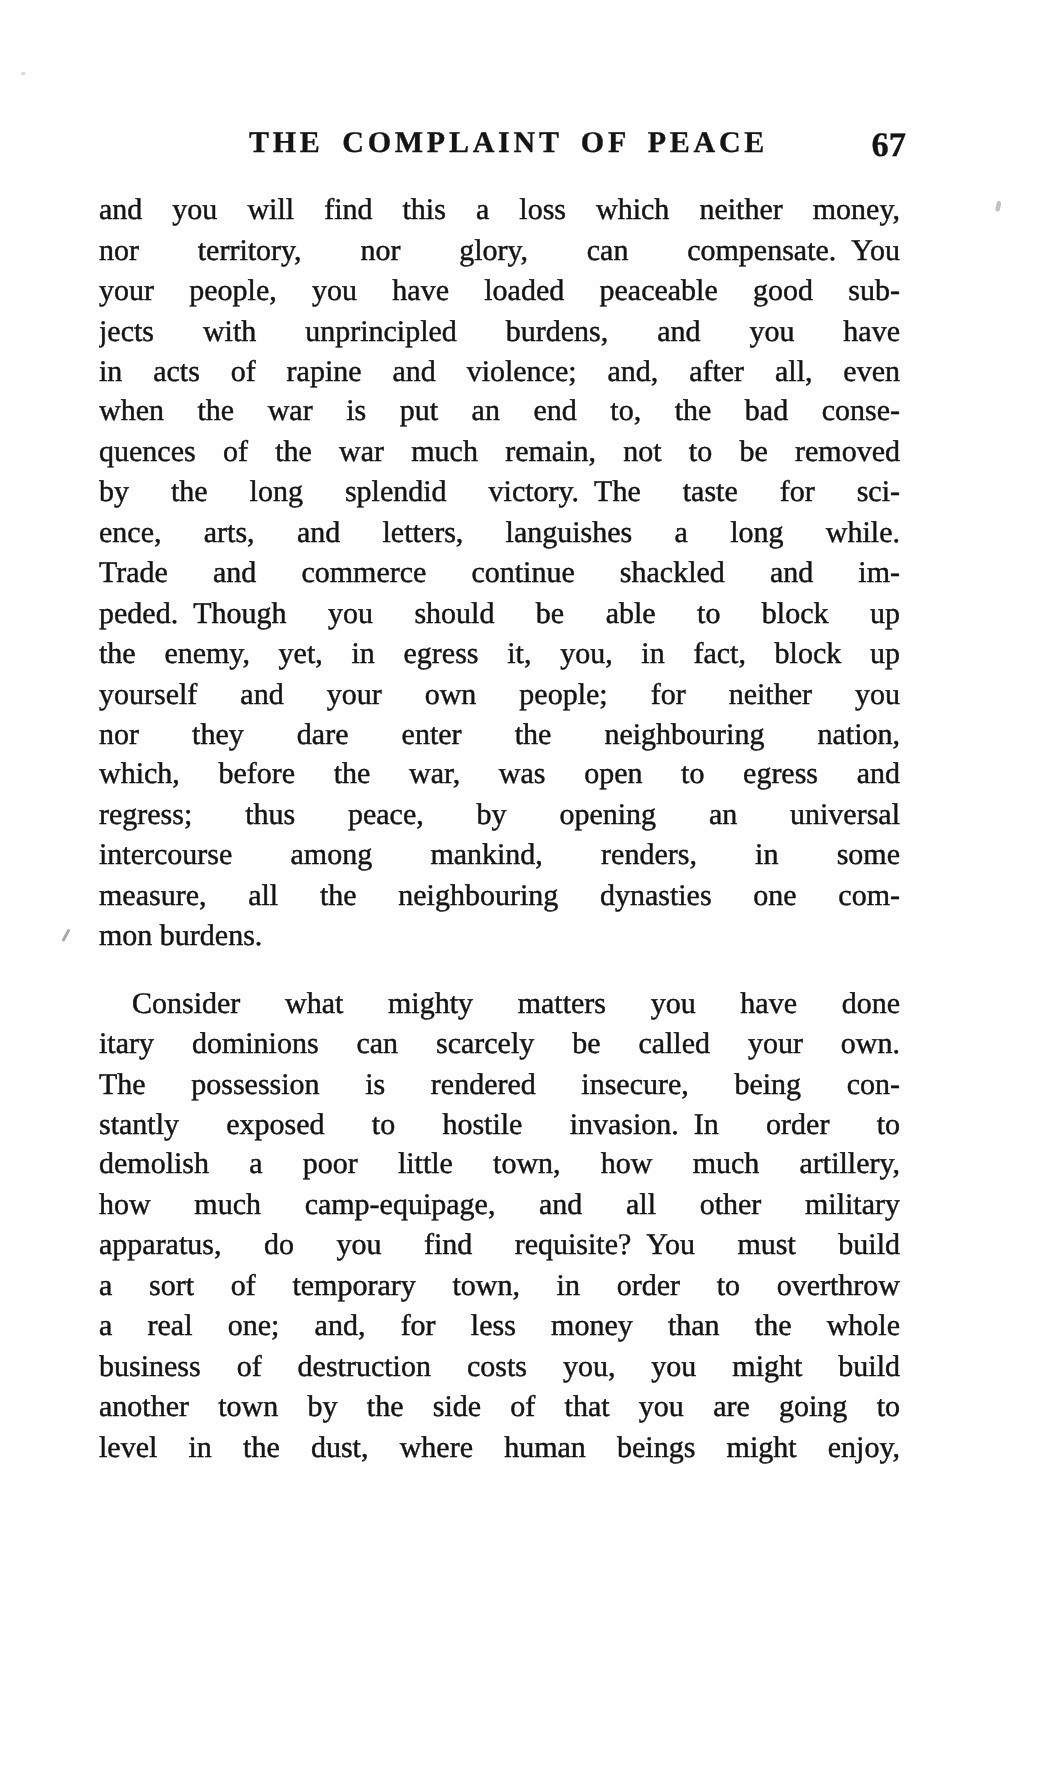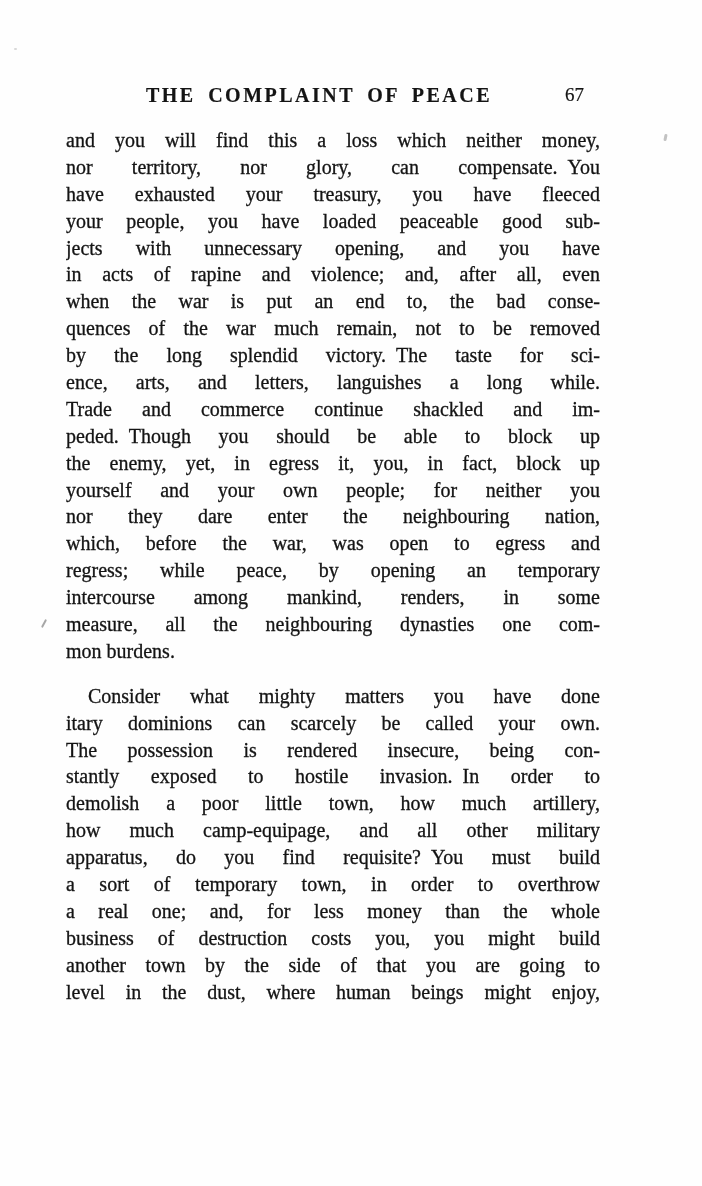--- a/index.html
+++ b/index.html
@@ -13,42 +13,42 @@
     height: 1186px;
     background: #fefefe;
     overflow: hidden;
     font-family: "Liberation Serif", "DejaVu Serif", serif;
     color: #141414;
   }
   
   .running-header {
     position: absolute;
     top: 84px;
-    left: 52px;
+    left: 72px;
     width: 534px;
     height: 24px;
   }
   .header-title {
     position: absolute;
     left: 0;
     right: 0;
     text-align: center;
     font-size: 20px;
     font-weight: 700;
     letter-spacing: 2.5px;
     word-spacing: 5px;
     white-space: nowrap;
     -webkit-text-stroke: 0.2px #141414;
   }
   .header-page-number {
     position: absolute;
     right: 2px;
     top: 0;
-    font-size: 19px;
-    font-weight: 400;
+    font-size: 23px;
+    font-weight: 700;
     -webkit-text-stroke: 0.2px #141414;
   }
   
   .body-text {
     position: absolute;
     top: 127px;
     left: 66px;
     width: 534px;
     font-size: 20px;
     line-height: 26.9px;
@@ -111,35 +111,34 @@
   <div class="running-header">
     <div class="header-title">THE COMPLAINT OF PEACE</div>
     <div class="header-page-number">67</div>
   </div>
 
   <div class="body-text">
 
     <div class="paragraph">
       <div class="line">and you will find this a loss which neither money,</div>
       <div class="line">nor territory, nor glory, can compensate. You</div>
-      <div class="line">have exhausted your treasury, you have fleeced</div>
       <div class="line">your people, you have loaded peaceable good sub-</div>
-      <div class="line">jects with unnecessary opening, and you have</div>
+      <div class="line">jects with unprincipled burdens, and you have</div>
       <div class="line">in acts of rapine and violence; and, after all, even</div>
       <div class="line">when the war is put an end to, the bad conse-</div>
       <div class="line">quences of the war much remain, not to be removed</div>
       <div class="line">by the long splendid victory. The taste for sci-</div>
       <div class="line">ence, arts, and letters, languishes a long while.</div>
       <div class="line">Trade and commerce continue shackled and im-</div>
       <div class="line">peded. Though you should be able to block up</div>
       <div class="line">the enemy, yet, in egress it, you, in fact, block up</div>
       <div class="line">yourself and your own people; for neither you</div>
       <div class="line">nor they dare enter the neighbouring nation,</div>
       <div class="line">which, before the war, was open to egress and</div>
-      <div class="line">regress; while peace, by opening an temporary</div>
+      <div class="line">regress; thus peace, by opening an universal</div>
       <div class="line">intercourse among mankind, renders, in some</div>
       <div class="line">measure, all the neighbouring dynasties one com-</div>
       <div class="line short">mon burdens.</div>
     </div>
 
     <div class="paragraph">
       <div class="line indent">Consider what mighty matters you have done</div>
       <div class="line">itary dominions can scarcely be called your own.</div>
       <div class="line">The possession is rendered insecure, being con-</div>
       <div class="line">stantly exposed to hostile invasion. In order to</div>

